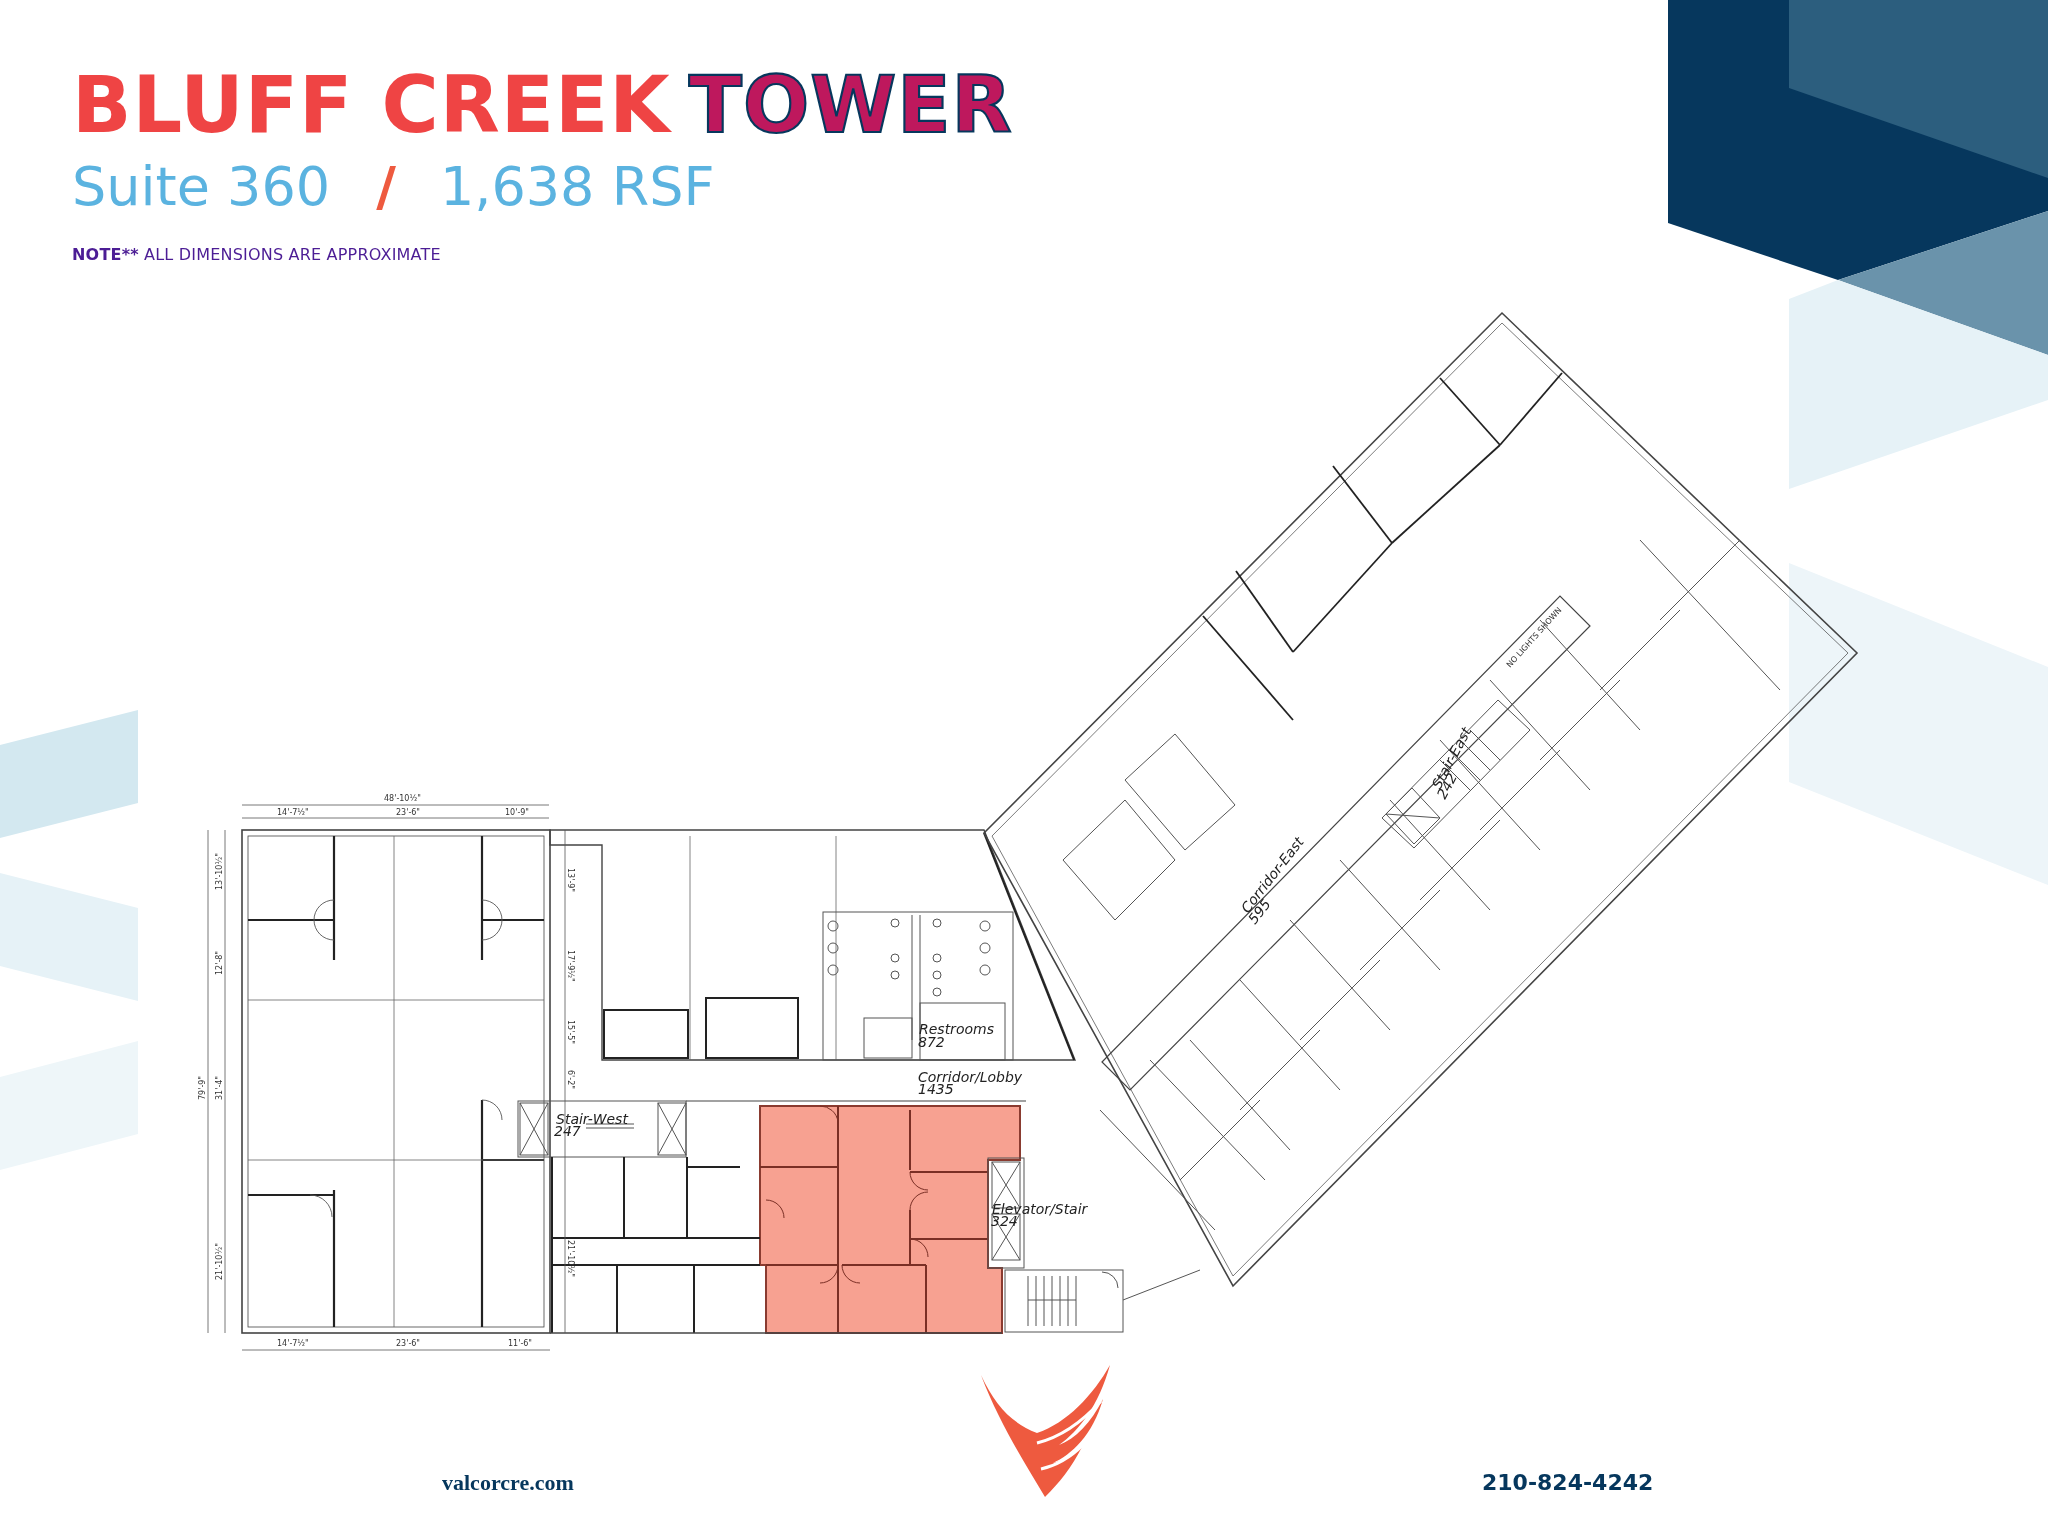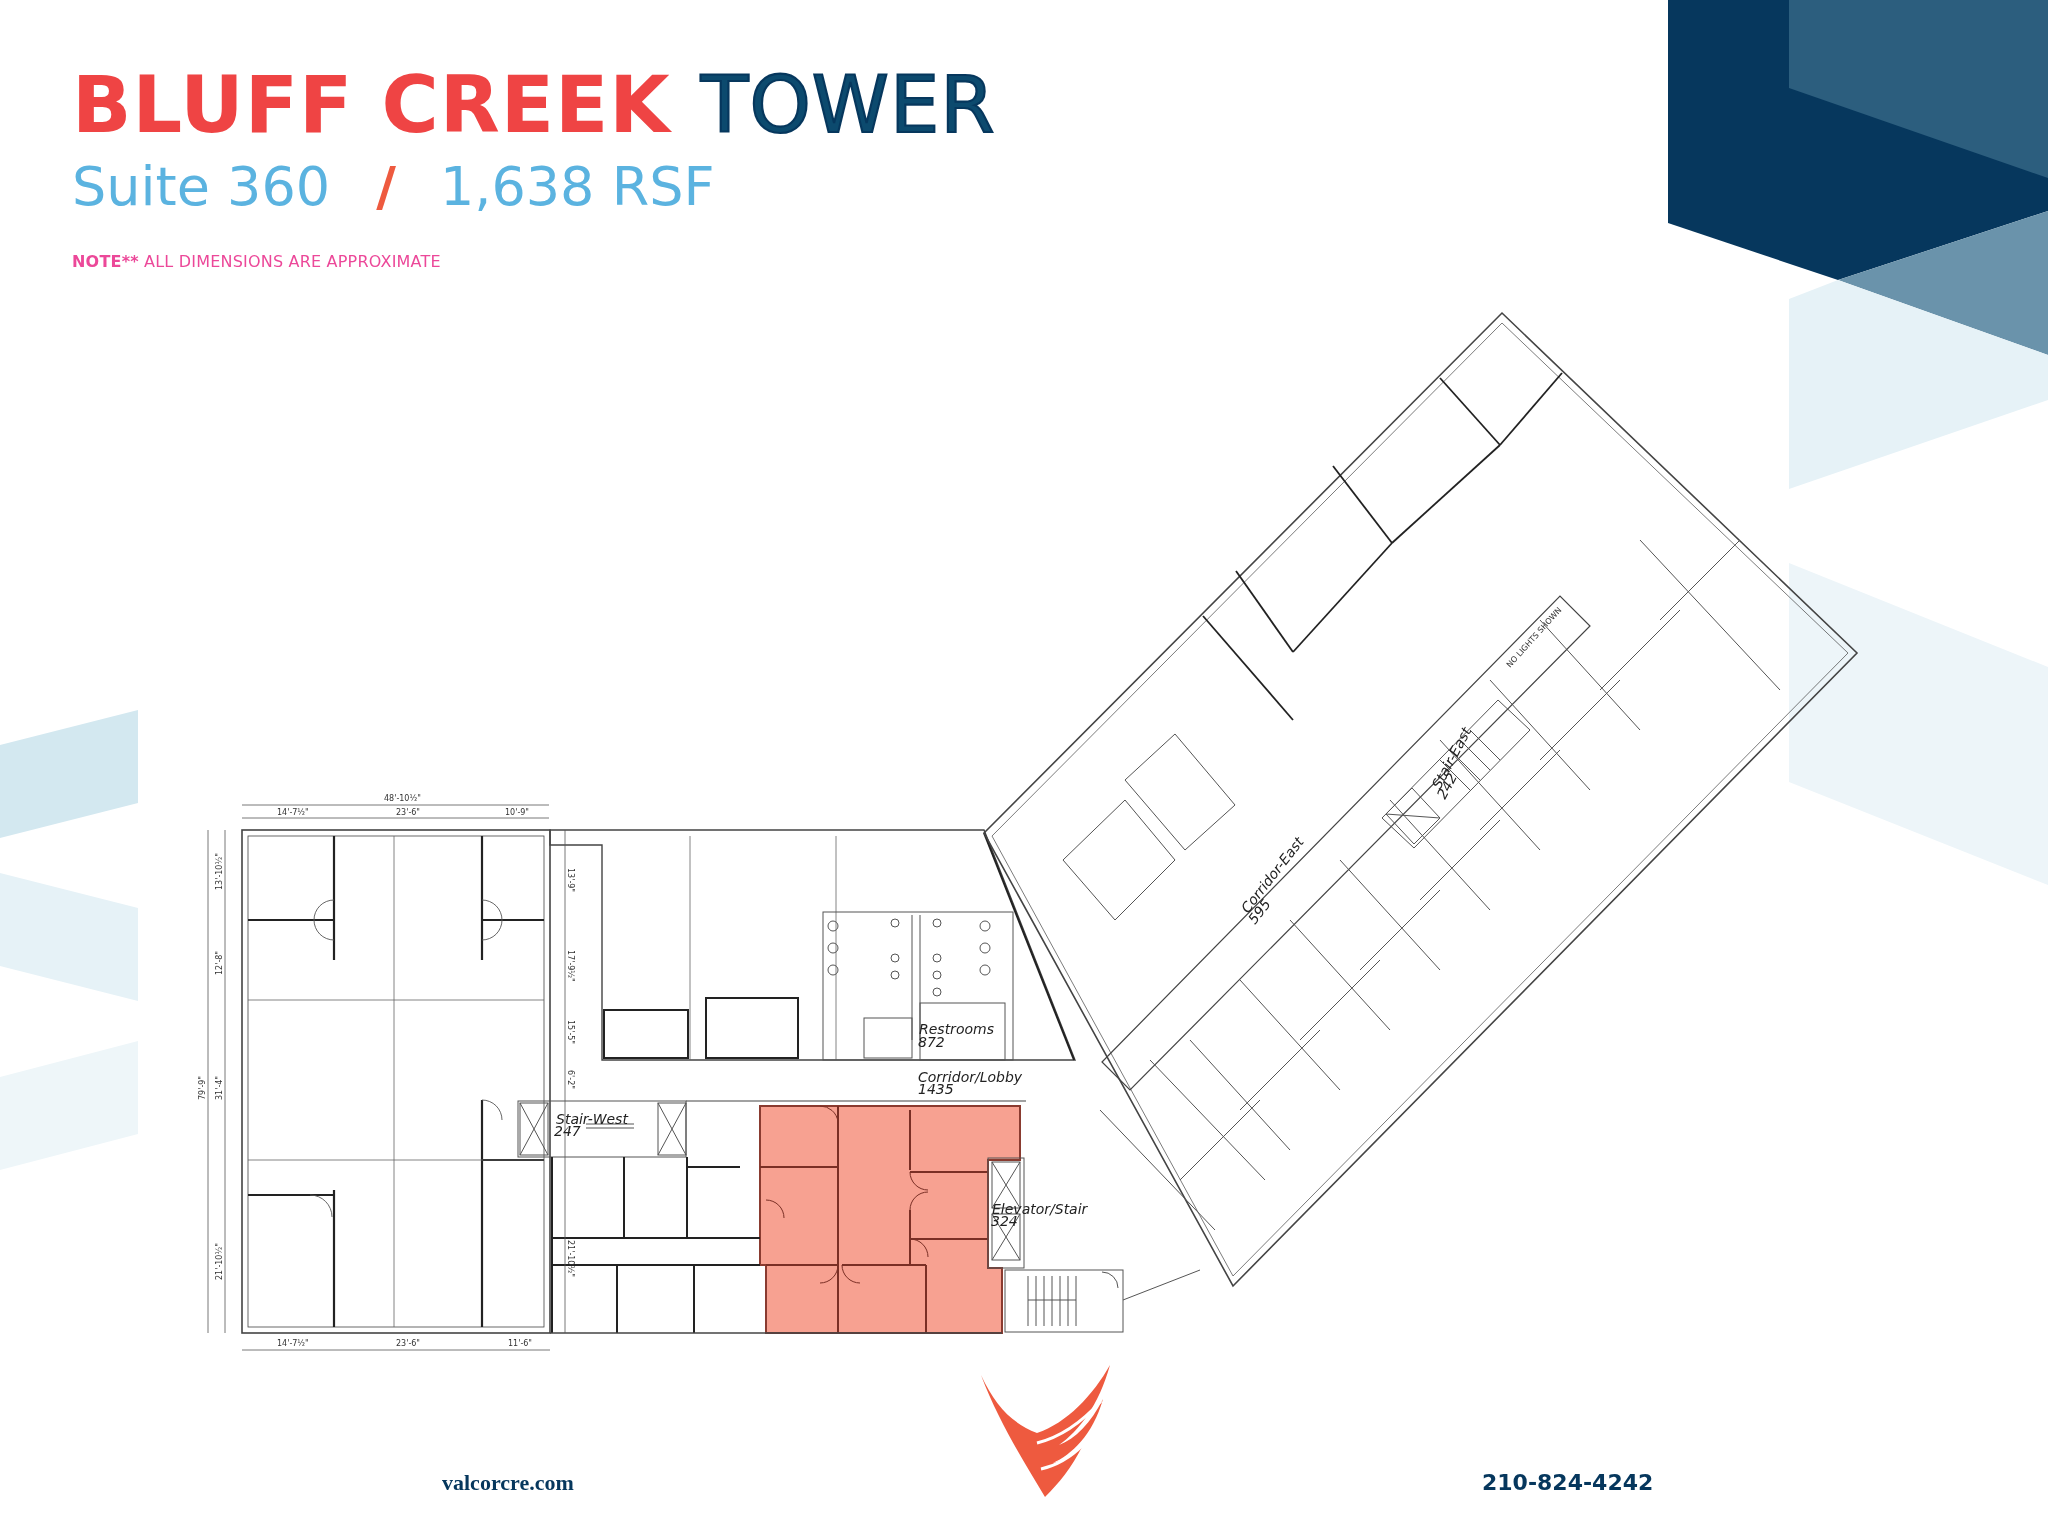--- a/index.html
+++ b/index.html
@@ -1,24 +1,24 @@
 <!DOCTYPE html>
 <html><head>
 <meta charset="utf-8">
 <style>
   html, body { margin: 0; padding: 0; background: #ffffff; }
   body { width: 2048px; height: 1536px; position: relative; overflow: hidden; font-family: "Liberation Sans", "DejaVu Sans", sans-serif; }
   .bg-svg { position: absolute; left: 0; top: 0; width: 2048px; height: 1536px; }
   .header { position: absolute; left: 72px; top: 60px; }
   .title { font-family: "DejaVu Sans", sans-serif; font-weight: bold; font-size: 78px; letter-spacing: 1px; line-height: 90px; white-space: nowrap; }
   .title .strong { color: #ef4444; }
-  .title .outline { color: #0c4a6e; -webkit-text-stroke: 2.2px #06375D; font-weight: normal; margin-left: 30px; }
+  .title .outline { color: #be185d; -webkit-text-stroke: 2.2px #06375D; font-weight: bold; margin-left: 18px; }
   .subtitle { font-family: "DejaVu Sans", sans-serif; font-size: 54px; color: #5BB3E0; margin-top: 4px; line-height: 66px; white-space: nowrap; }
   .subtitle .slash { color: #EE5A3F; margin: 0 44px 0 46px; font-weight: bold; }
-  .note { font-family: "DejaVu Sans", sans-serif; font-size: 16px; color: #ec4899; margin-top: 32px; letter-spacing: 0.2px; }
+  .note { font-family: "DejaVu Sans", sans-serif; font-size: 16px; color: #4c1d95; margin-top: 25px; letter-spacing: 0.2px; }
   .note b { font-weight: bold; }
   .plan { position: absolute; left: 0; top: 0; width: 2048px; height: 1536px; }
   .plan text { font-family: "DejaVu Sans", sans-serif; font-style: italic; fill: #222; }
   .plan .dim { font-style: normal; font-size: 8px; fill: #333; }
   .footer-link { position: absolute; left: 442px; top: 1470px; font-family: Liberation Serif, serif; font-weight: bold; font-size: 22px; color: #06375D; text-decoration: none; }
   .footer-phone { position: absolute; left: 1462px; top: 1470px; font-family: "DejaVu Sans", sans-serif; font-weight: bold; font-size: 22px; color: #06375D; margin-left: 20px; }
   .logo { position: absolute; left: 975px; top: 1365px; width: 140px; height: 132px; }
 </style>
 </head>
 <body>

